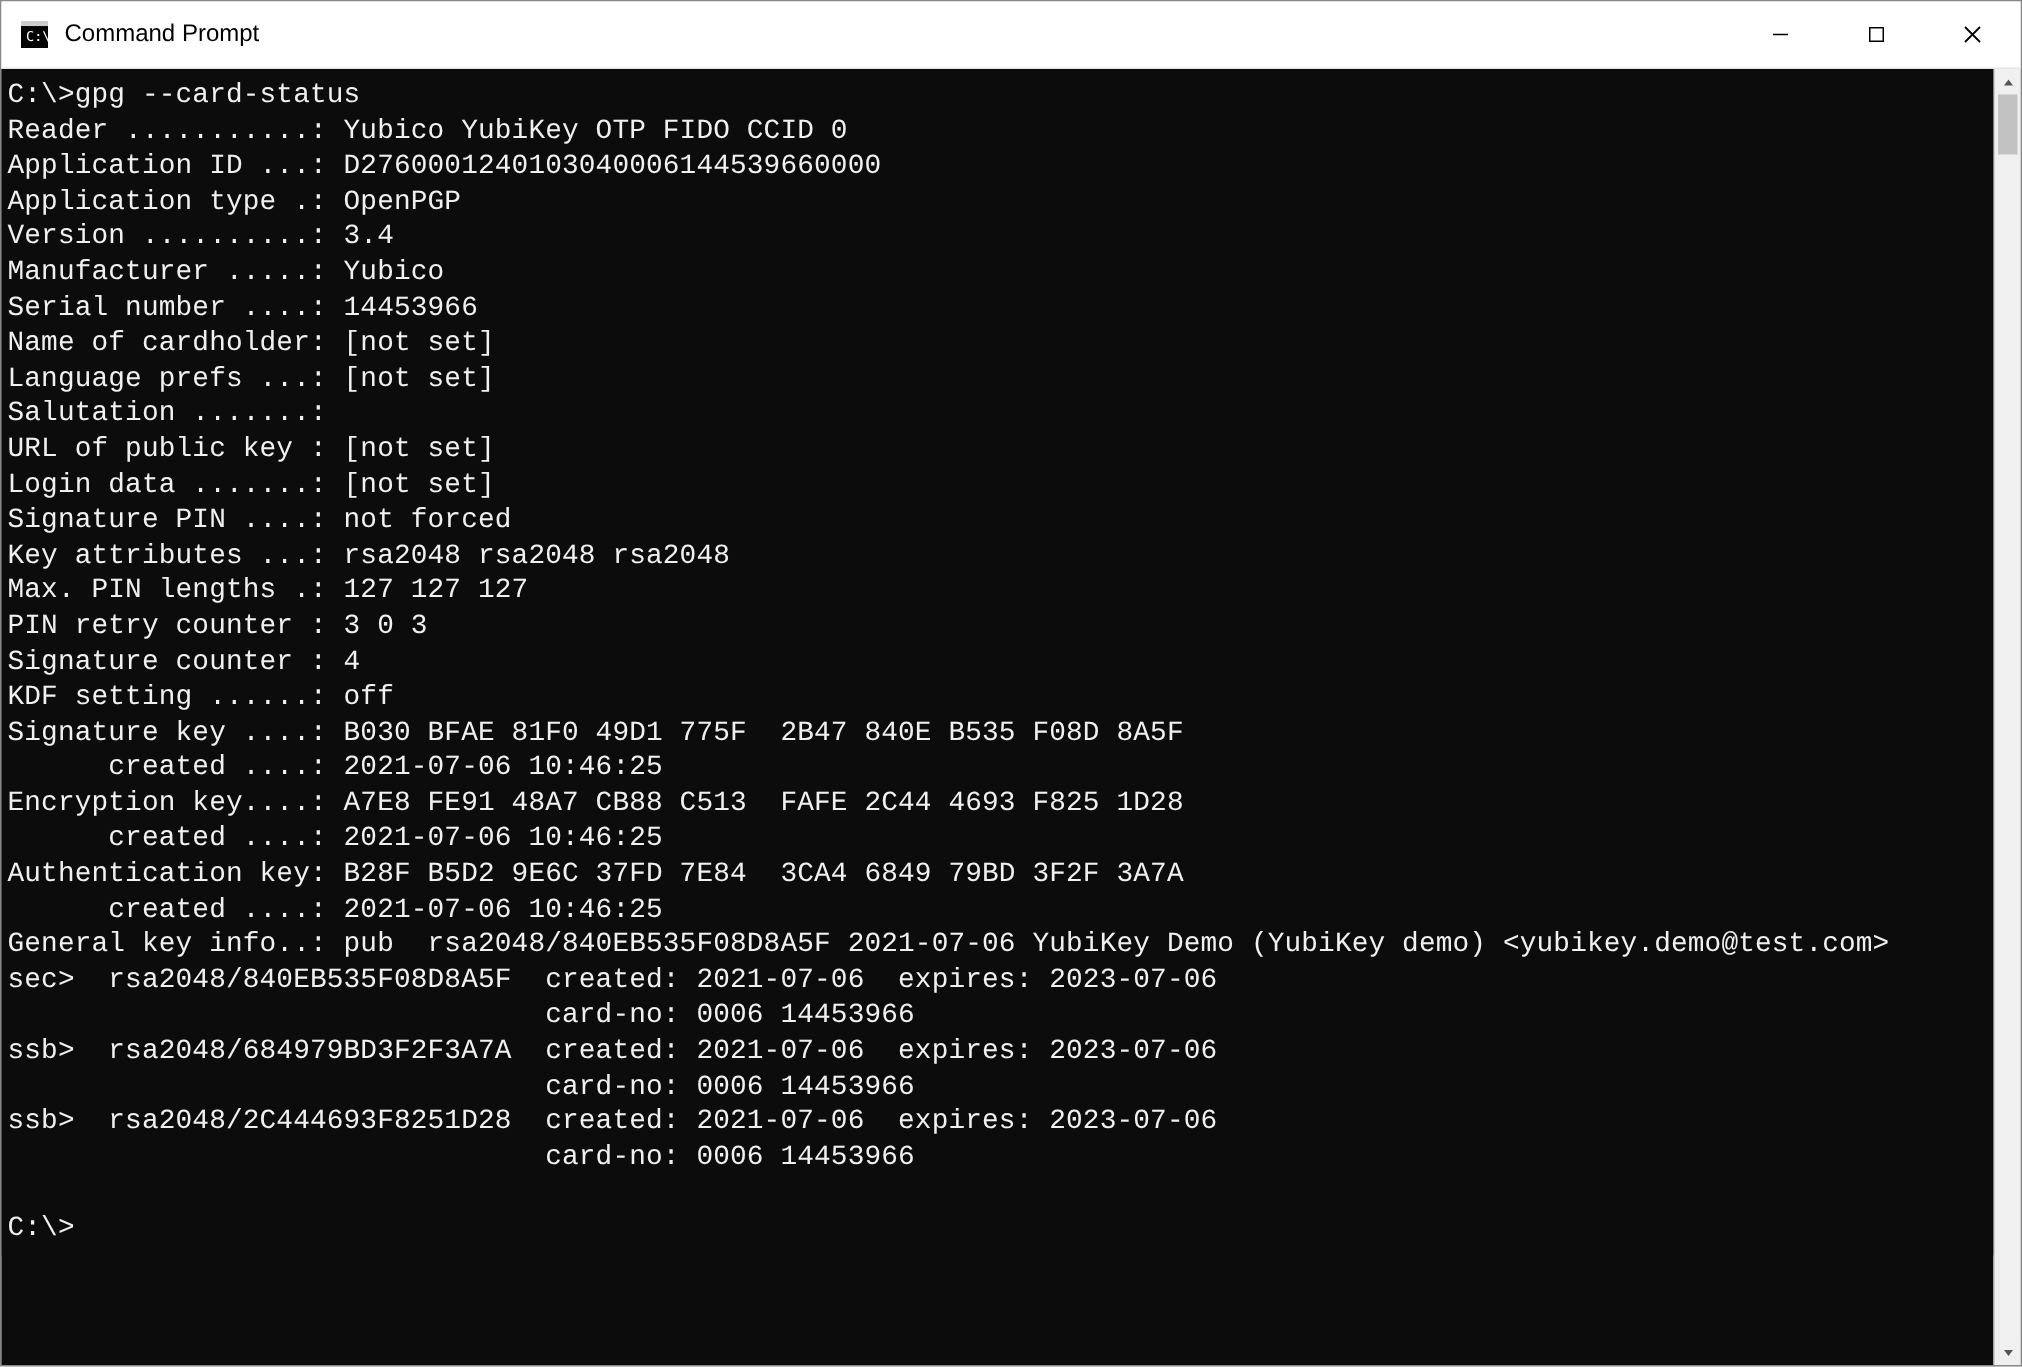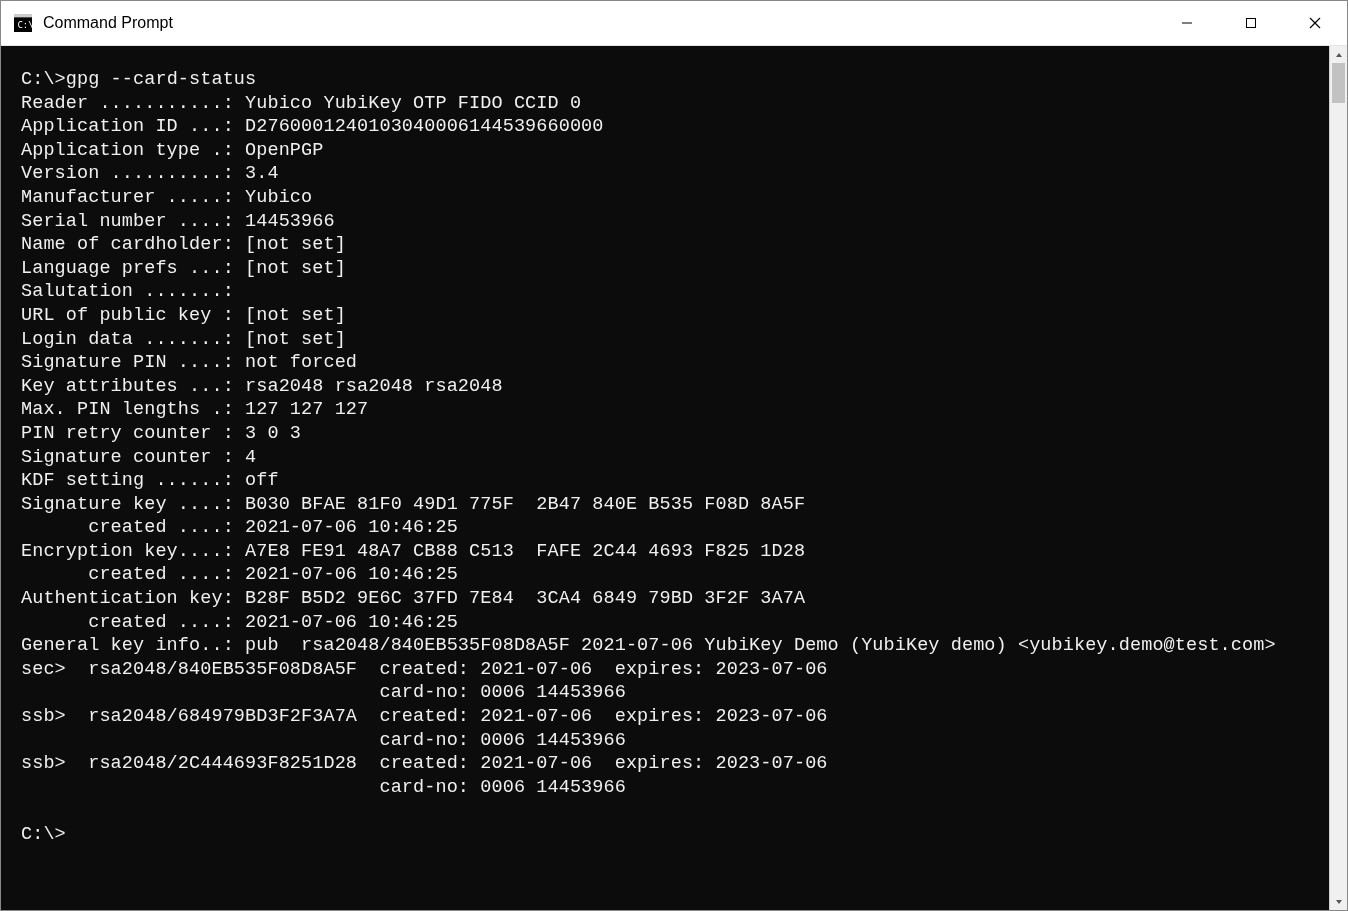--- a/index.html
+++ b/index.html
@@ -61,21 +61,21 @@
     display: flex;
     min-height: 0;
     background: #0c0c0c;
   }
   .terminal-wrap {
     flex: 1 1 auto;
     overflow: hidden;
     position: relative;
   }
   pre.terminal {
-    margin: 16px;
+    margin: 0;
     padding: 6px 4px 6px 4px;
     color: #f0f0f0;
     background: #0c0c0c;
     font-family: Consolas, "Courier New", monospace;
     font-size: 18.5px;
     line-height: 23.6px;
     white-space: pre;
     letter-spacing: 0.1px;
   }
   .scrollbar {

